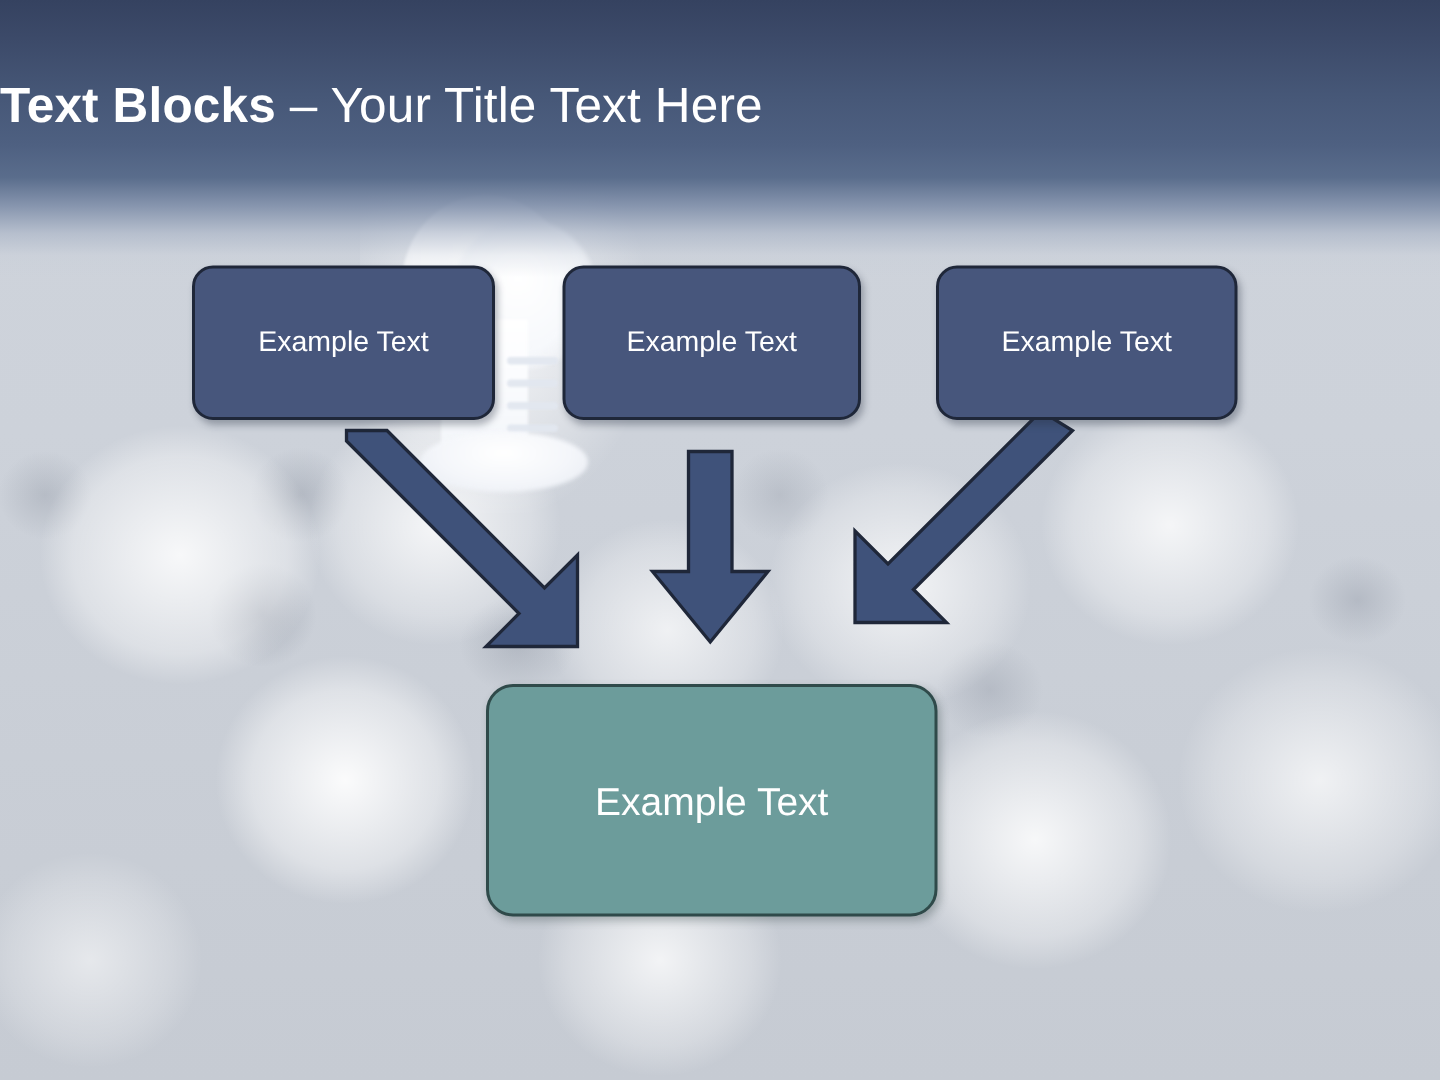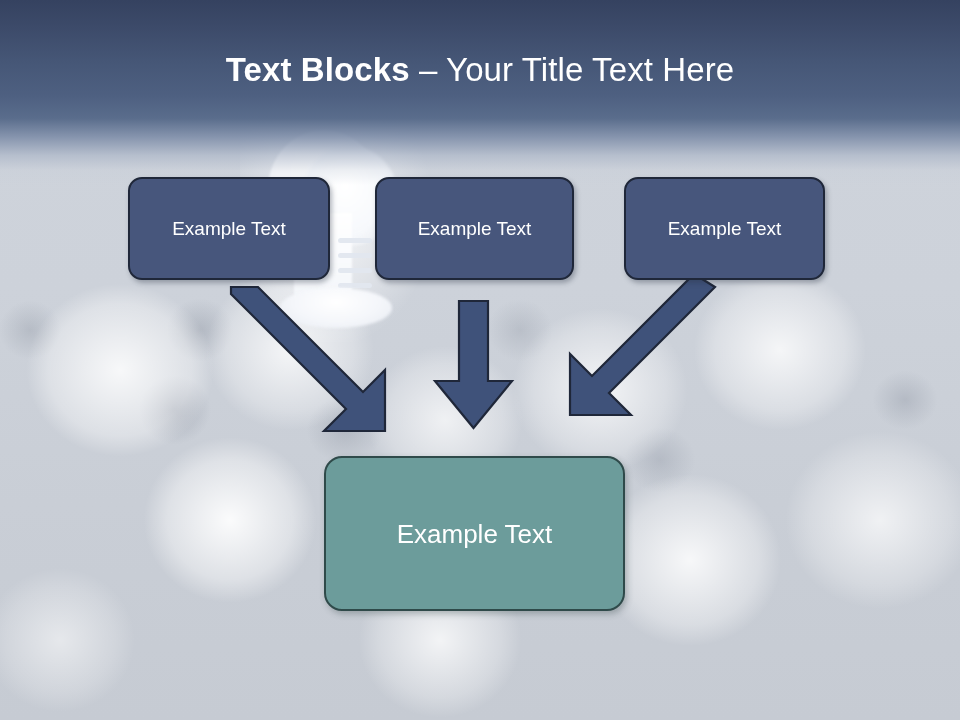--- a/index.html
+++ b/index.html
@@ -121,21 +121,21 @@
       rgba(198,205,216,0.30) 92%,
       rgba(206,211,219,0.0) 100%);
   }
 
   
   .title {
     position: absolute;
     left: 0;
     top: 48px;
     width: 960px;
-    text-align: center;
+    text-align: left;
     color: #ffffff;
     font-size: 33px;
     line-height: 44px;
     letter-spacing: 0.1px;
     white-space: nowrap;
   }
   .title .strong { font-weight: bold; }
   .title .light  { font-weight: normal; }
 
   

